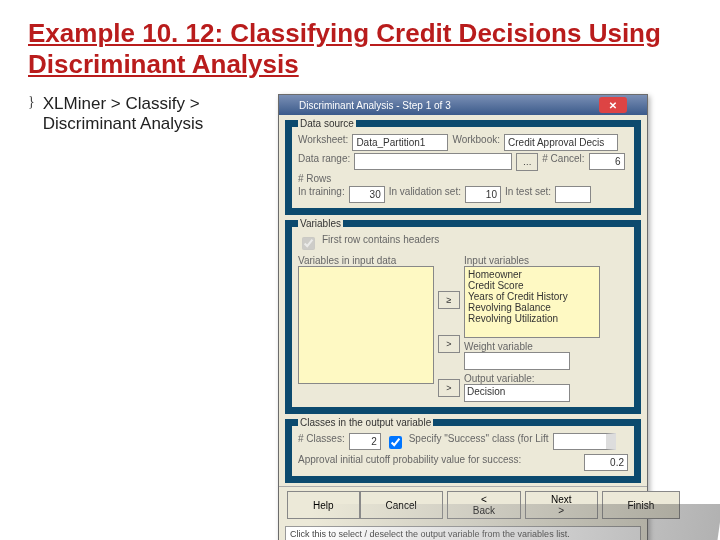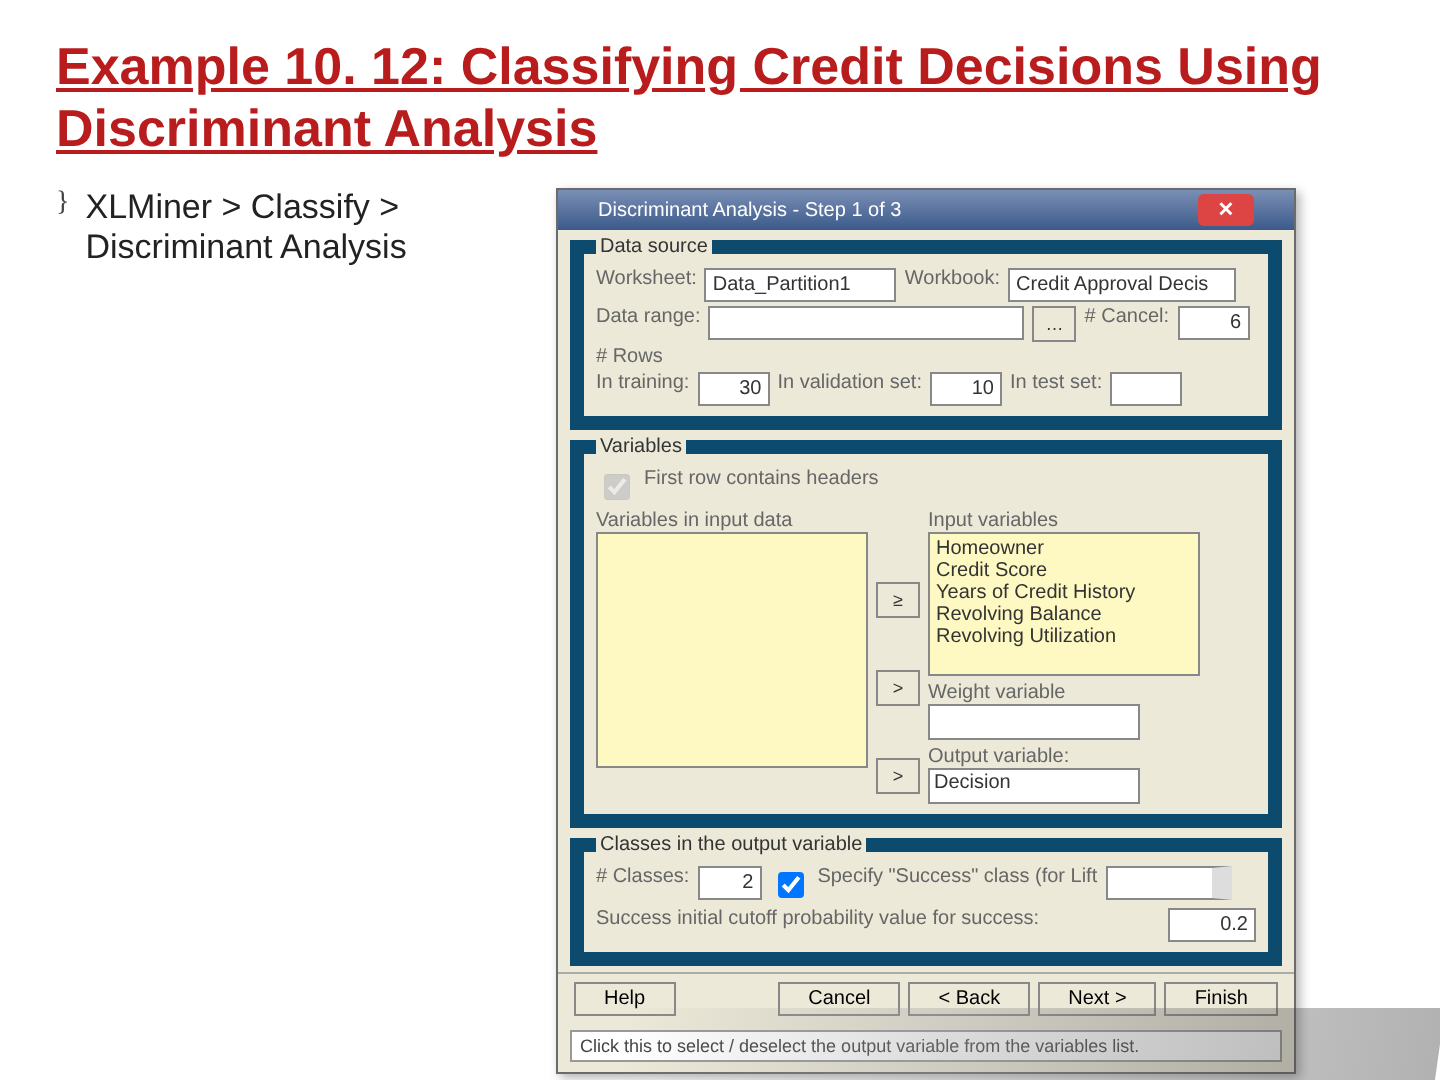--- a/index.html
+++ b/index.html
@@ -14,21 +14,21 @@
 fieldset{border:7px solid #0c4a6e;margin:3px 6px;padding:3px 6px;font-size:10px}
 legend{font-size:10px;padding:0 2px}
 .row{display:flex;gap:4px;margin:2px 0;font-size:10px}
 .field{background:#fff;border:1px solid #888;padding:1px 3px;font-size:10px;height:13px;line-height:13px;display:inline-block}
 .dd{border-right:10px solid #ddd}
 .lbl{color:#666}
 .listbox{background:#fef9c3;border:1px solid #888;width:130px;height:112px;font-size:10px;padding:2px}
 .listbox div{padding:0 1px;white-space:nowrap}
 .mvbtn{width:20px;height:16px;background:#ece9d8;border:1px solid #888;display:flex;align-items:center;justify-content:center;font-size:9px}
 .smallbox{background:#fff;border:1px solid #888;width:100px;height:14px;font-size:10px;padding:1px 2px}
-.btn{background:#ece9d8;border:1px solid #888;padding:2px 14px;font-size:10px}
+.btn{background:#ece9d8;border:1px solid #888;padding:2px 25px;font-size:10px}
 .btnrow{display:flex;justify-content:space-between;padding:4px 8px;border-top:1px solid #aaa;margin-top:2px}
 .status{background:#fff;border:1px solid #999;margin:3px 6px 5px;padding:2px 4px;font-size:9px;color:#444}
 .shadow{position:absolute;bottom:0;right:0;width:410px;height:36px;background:linear-gradient(to right,transparent,#999 40%,#222);opacity:.35;transform:skewX(-8deg)}
 </style>
 </head>
 <body>
 
 <div class="slide">
   <div class="title">Example 10. 12: Classifying Credit Decisions Using Discriminant Analysis</div>
   <div class="body">
@@ -107,21 +107,21 @@
       <fieldset>
         <legend>Classes in the output variable</legend>
         <div class="row">
           <span class="lbl"># Classes:</span>
           <span class="field" style="width:24px;text-align:right">2</span>
           <input type="checkbox" checked="" style="">
           <span class="lbl">Specify "Success" class (for Lift</span>
           <span class="field dd" style="width:46px"></span>
         </div>
         <div class="row">
-          <span class="lbl">Success initial cutoff probability value for success:</span>
+          <span class="lbl">Approval initial cutoff probability value for success:</span>
           <span class="field" style="width:36px;text-align:right;margin-left:auto">0.2</span>
         </div>
       </fieldset>
 
       <div class="btnrow">
         <button class="btn">Help</button>
         <div style="display:flex;gap:4px">
           <button class="btn">Cancel</button>
           <button class="btn">&lt; Back</button>
           <button class="btn">Next &gt;</button>

